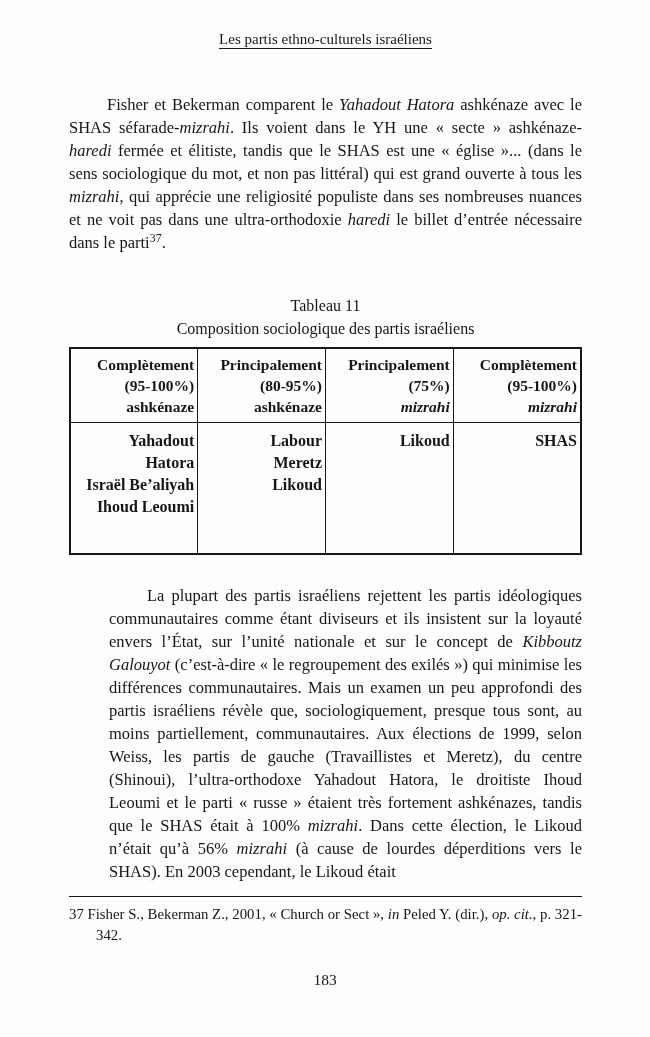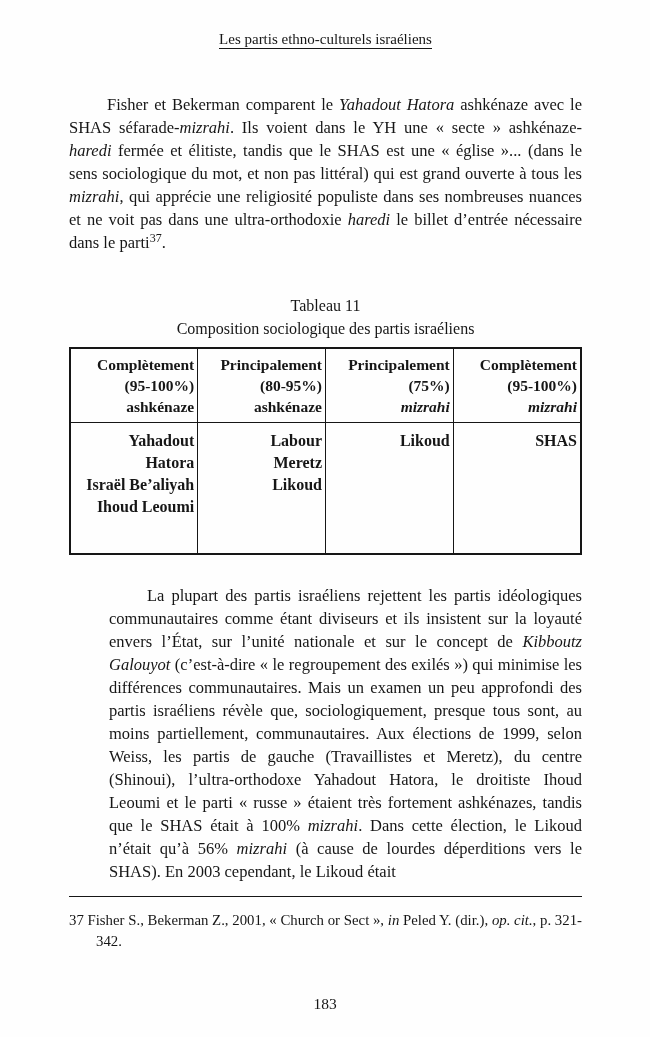--- a/index.html
+++ b/index.html
@@ -19,25 +19,25 @@
   table.soc { width: 100%; border-collapse: collapse; margin-top: 7px; border: 2px solid #161616; table-layout: fixed; }
   table.soc th, table.soc td {
     border: 1px solid #161616; font-weight: bold; text-align: right;
     vertical-align: top; padding: 5px 3px;
   }
   table.soc th { font-size: 15.5px; line-height: 21px; height: 62px; }
   table.soc td { font-size: 16px; line-height: 22px; height: 118px; padding-top: 7px; border-radius: 14px; }
   .italic { font-style: italic; }
   .body2 { margin-top: 29px; margin-left: 40px; }
   .footnote {
-    margin-top: 13px; border-top: 1.5px solid #161616; padding-top: 13px;
+    margin-top: 13px; border-top: 1.5px solid #161616; padding-top: 7px;
     font-size: 14.8px; line-height: 21px; text-align: justify;
   }
   .footnote .fn-text { display: block; padding-left: 27px; text-indent: -27px; }
-  .page-number { position: absolute; left: 0; right: 0; bottom: 24px; text-align: center; font-size: 15.5px; }
+  .page-number { position: absolute; left: 0; right: 0; bottom: 48px; text-align: center; font-size: 15.5px; }
 </style>
 </head>
 <body>
 
 <div class="page">
 
   <div class="running-head">
     <span>Les partis ethno-culturels israéliens</span>
   </div>
 

